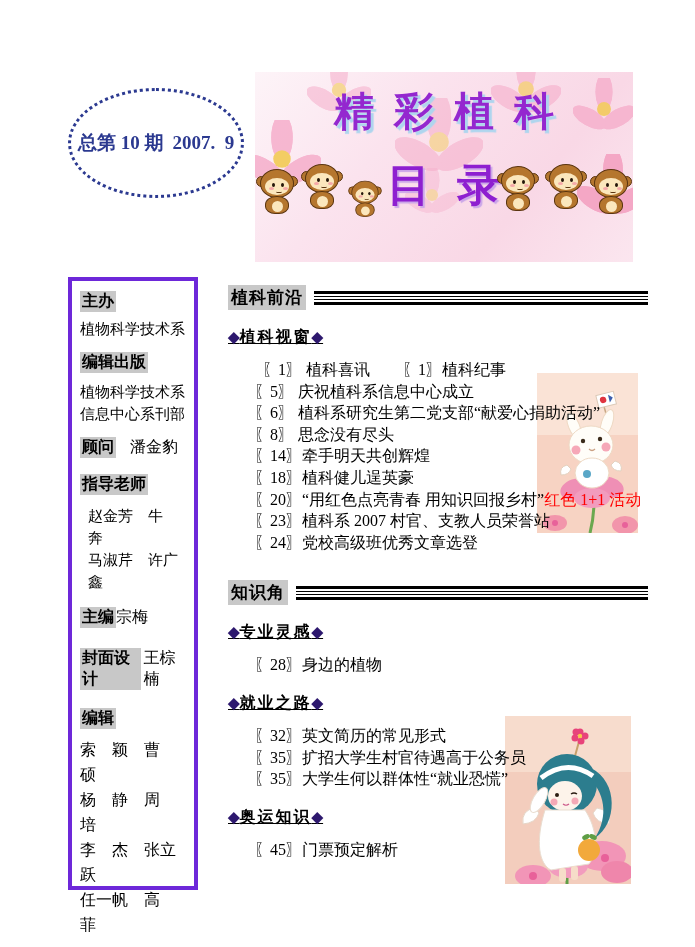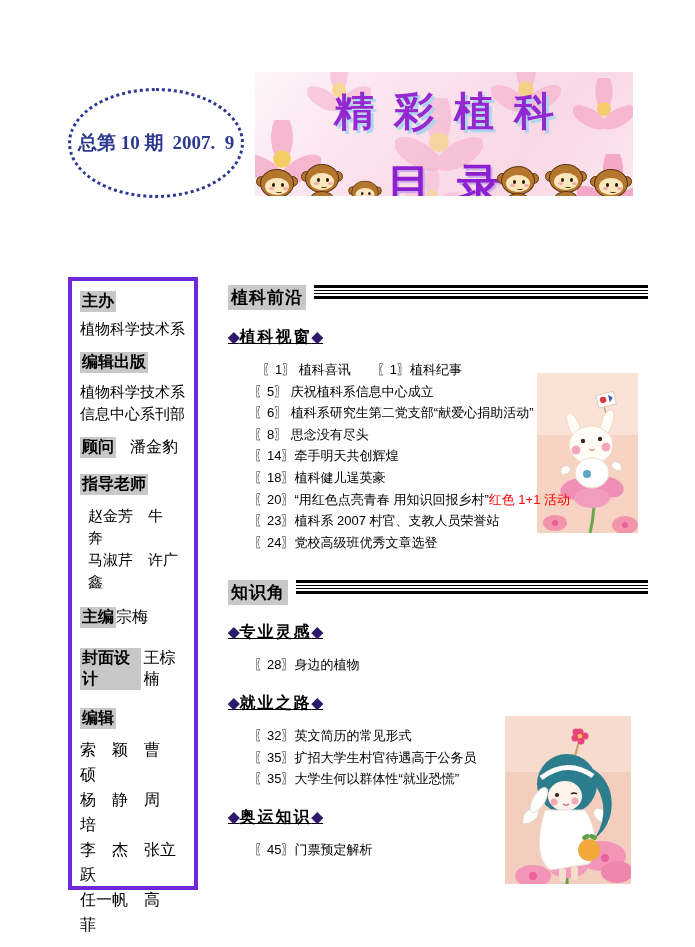--- a/index.html
+++ b/index.html
@@ -11,21 +11,21 @@
   
   .issue-oval {
     position:absolute; left:68px; top:88px; width:176px; height:110px;
     border:3px dotted #2b3990; border-radius:50%;
     display:flex; flex-direction:row; justify-content:center; align-items:center; gap:9px;
   }
   .issue-line { font-family:"Liberation Serif", serif; font-weight:bold; color:#2b3990; font-size:19px; white-space:pre; }
 
   
   .banner {
-    position:absolute; left:255px; top:72px; width:378px; height:124px; overflow:hidden;
+    position:absolute; left:255px; top:72px; width:378px; height:190px; overflow:hidden;
     background:linear-gradient(130deg,#fdf4f8 0%, #fbe3ee 35%, #f9d8e6 70%, #fbe6ef 100%);
     text-decoration:underline;
   }
   .flower { position:absolute; }
   .banner-title {
     position:absolute; top:12px; left:0; right:0; text-align:center;
     font-family:"Liberation Serif", serif; font-weight:bold; font-size:40px; color:#9427cf;
     letter-spacing:20px; padding-left:20px; white-space:nowrap;
     text-shadow:3px 3px 1px #aed5ee;
   }
@@ -64,31 +64,31 @@
   .sb-names { font-size:16px; line-height:25px; }
   .pl8 { padding-left:8px; }
 
   
   .illus1 { position:absolute; left:537px; top:373px; width:101px; height:160px; z-index:1; }
   .illus2 { position:absolute; left:505px; top:716px; width:126px; height:168px; z-index:1; }
   .illus1 svg, .illus2 svg { display:block; width:100%; height:100%; }
 
   
   .main { position:absolute; left:228px; top:285px; width:420px; z-index:2; }
-  .section-head { display:flex; align-items:flex-start; }
+  .section-head { display:flex; align-items:center; }
   .sec-title { background:#c8c8c8; font-weight:bold; font-size:17px; padding:1px 3px; white-space:nowrap; letter-spacing:1px; }
   .rule { flex:1; margin-left:8px; }
   .rule .r1 { height:3px; background:#000; margin-bottom:2px; }
   .rule .r2 { height:1px; background:#000; margin-bottom:2px; }
   .rule .r3 { height:1px; background:#000; margin-bottom:2px; }
   .rule .r4 { height:3px; background:#000; }
   .group-heading { font-weight:bold; font-size:16px; letter-spacing:2px; margin-top:17px; margin-bottom:11px;text-decoration:underline; }
   .diamond { color:#2d186e; font-size:15px; letter-spacing:0; }
   .toc-list { }
-  .toc-item { font-size:13px; line-height:21.6px; padding-left:26px; white-space:nowrap; }
+  .toc-item { font-size:16px; line-height:21.6px; padding-left:26px; white-space:nowrap;font-family:Liberation Serif, serif; }
   .toc-item.first { padding-left:34px; }
   .toc-item .red { color:#ff0000; }
   .sect2 { margin-top:27px; }
 </style>
 </head>
 <body>
 
 <div class="page">
 
   <div class="issue-oval">

